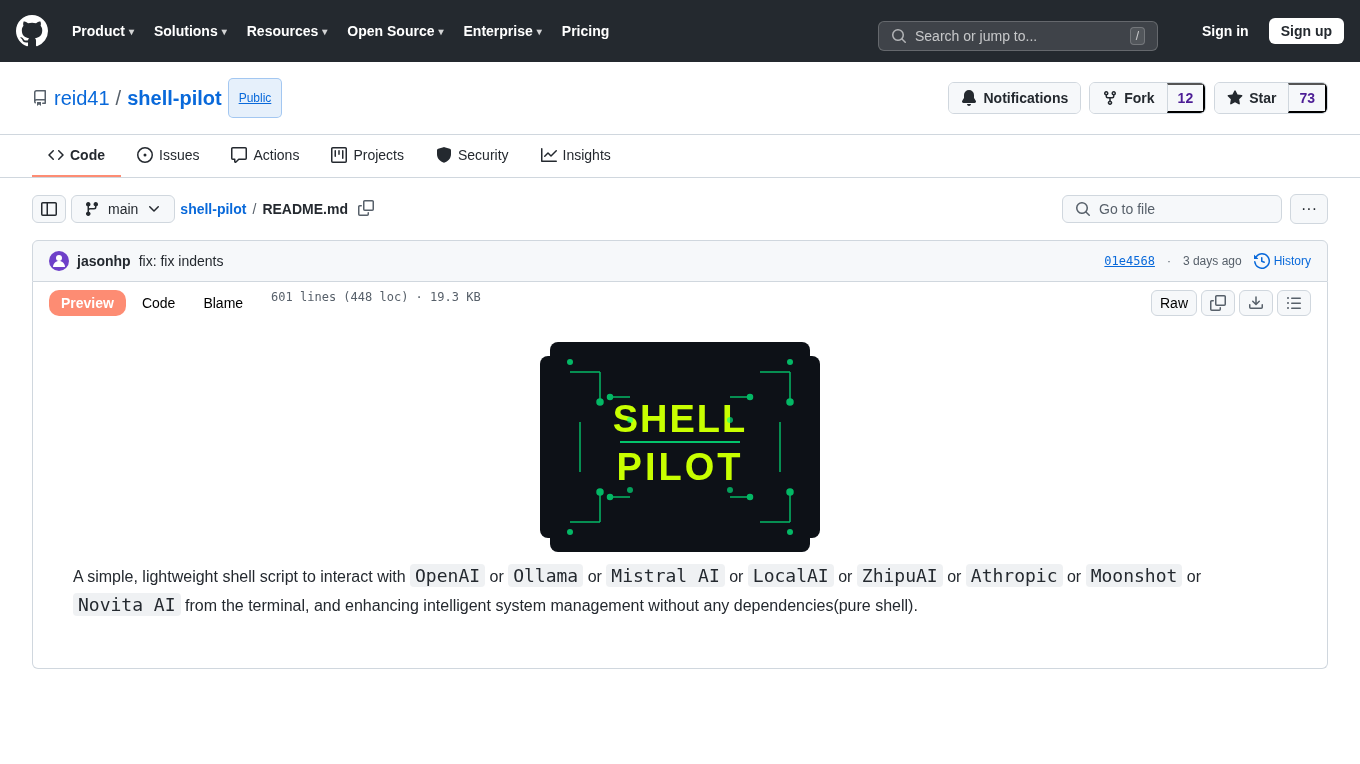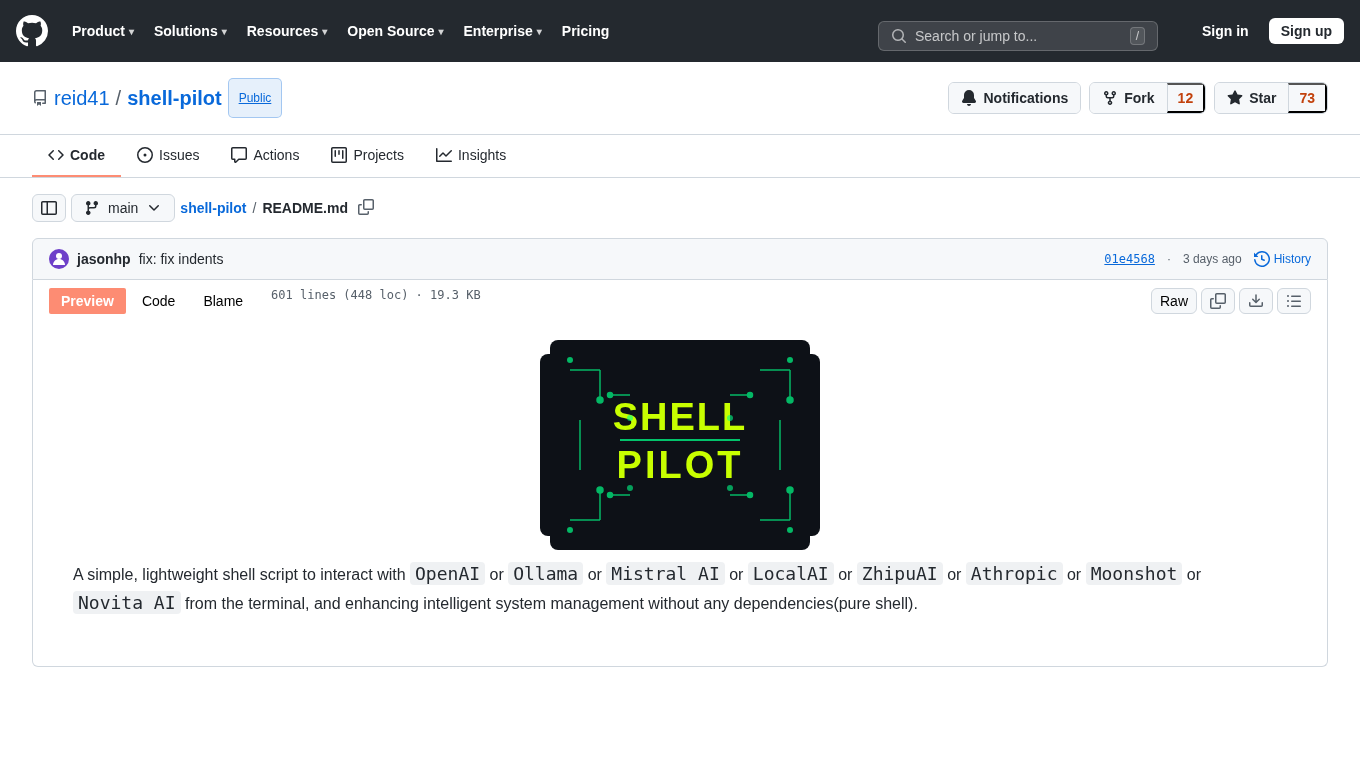--- a/index.html
+++ b/index.html
@@ -21,21 +21,21 @@
 
     
     .repo-header { border-bottom: 1px solid #d0d7de; padding: 16px 32px; display: flex; align-items: center; justify-content: space-between; }
     .repo-breadcrumb { display: flex; align-items: center; gap: 6px; font-size: 20px; }
     .repo-owner { color: #0969da; text-decoration: none; font-weight: 400; }
     .repo-sep { color: #57606a; font-weight: 300; }
     .repo-name { color: #0969da; text-decoration: none; font-weight: 700; }
     .repo-badge { background: rgba(9,105,218,0.1); color: #0969da; border: 1px solid rgba(9,105,218,0.3); border-radius: 5px; font-size: 12px; padding: 12px 10px; font-weight: 500; text-decoration: underline; }
     .repo-actions { display: flex; gap: 8px; }
     .action-btn { display: flex; align-items: center; gap: 6px; border: 1px solid #d0d7de; border-radius: 6px; padding: 5px 12px; font-size: 14px; font-weight: 600; background: #f6f8fa; color: #24292f; cursor: pointer; }
-    .action-btn-count { background: #f6f8fa; border-left: 1px solid #d0d7de; padding: 5px 10px; border-radius: 0 6px 6px 0; font-size: 14px; font-weight: 600; color: #c2410c; }
+    .action-btn-count { background: #f6f8fa; border-left: 1px solid #d0d7de; padding: 5px 10px; border-radius: 0 6px 6px 0; font-size: 14px; font-weight: 600; color: #4c1d95; }
     .action-btn-group { display: flex; border: 1px solid #d0d7de; border-radius: 6px; overflow: hidden; }
     .action-btn-group .action-btn { border: none; border-radius: 0; }
     .action-btn-group .action-btn-count { border-radius: 0; }
 
     
     .repo-nav { border-bottom: 1px solid #d0d7de; padding: 0 32px; display: flex; gap: 0; }
     .tab-item { display: flex; align-items: center; gap: 6px; padding: 12px 16px; font-size: 14px; font-weight: 400; color: #24292f; cursor: pointer; border-bottom: 2px solid transparent; text-decoration: none; }
     .tab-item.active { border-bottom: 2px solid #fd8c73; font-weight: 600; }
     .tab-badge { background: rgba(175,184,193,0.2); border-radius: 20px; font-size: 12px; padding: 2px 8px; font-weight: 600; }
 
@@ -58,21 +58,21 @@
     .commit-author { font-weight: 600; font-size: 14px; }
     .commit-msg { color: #24292f; font-size: 14px; }
     .commit-right { display: flex; align-items: center; gap: 12px; color: #57606a; font-size: 12px; }
     .commit-sha { color: #0969da; font-family: monospace; font-size: 12px; }
     .history-link { display: flex; align-items: center; gap: 4px; color: #0969da; font-size: 12px; cursor: pointer; text-decoration: none; }
 
     
     .file-tabs-bar { border: 1px solid #d0d7de; border-top: none; border-bottom: none; margin: 0 32px; padding: 8px 16px; display: flex; align-items: center; justify-content: space-between; background: #fff; }
     .file-tab-group { display: flex; gap: 4px; }
     .file-tab { padding: 5px 12px; font-size: 14px; cursor: pointer; border-radius: 6px; background: transparent; border: none; }
-    .file-tab.active { background: #fd8c73; color: #fff; font-weight: 600; border-radius: 2px; }
+    .file-tab.active { background: #fd8c73; color: #fff; font-weight: 600; border-radius: 10px; }
     .file-info { font-size: 12px; color: #57606a; font-family: monospace; }
     .file-actions { display: flex; gap: 4px; }
     .icon-btn { border: 1px solid #d0d7de; border-radius: 6px; padding: 4px 8px; background: #f6f8fa; cursor: pointer; font-size: 14px; display: flex; align-items: center; justify-content: center; }
 
     
     .content-wrapper { margin: 0 32px; border: 1px solid #d0d7de; border-top: none; border-radius: 0 0 6px 6px; overflow: hidden; }
     .readme-content { padding: 32px 40px; }
     .logo-img { display: flex; justify-content: center; margin-bottom: 24px; }
     .logo-placeholder { width: 280px; height: 182px; background: #0d1117; border-radius: 8px; display: flex; align-items: center; justify-content: center; }
     .logo-svg-area { width: 260px; height: 210px; }
@@ -193,20 +193,26 @@
     <span>Actions</span>
   </a>
   <a class="tab-item" href="#">
     <svg width="16" height="16" fill="currentColor" viewBox="0 0 16 16">
         <path d="M1.75 0h12.5C15.216 0 16 .784 16 1.75v12.5A1.75 1.75 0 0 1 14.25 16H1.75A1.75 1.75 0 0 1 0 14.25V1.75C0 .784.784 0 1.75 0ZM1.5 1.75v12.5c0 .138.112.25.25.25h12.5a.25.25 0 0 0 .25-.25V1.75a.25.25 0 0 0-.25-.25H1.75a.25.25 0 0 0-.25.25ZM11.75 3a.75.75 0 0 1 .75.75v7.5a.75.75 0 0 1-1.5 0v-7.5a.75.75 0 0 1 .75-.75Zm-8.25.75a.75.75 0 0 1 1.5 0v5.5a.75.75 0 0 1-1.5 0ZM8 3a.75.75 0 0 1 .75.75v3.5a.75.75 0 0 1-1.5 0v-3.5A.75.75 0 0 1 8 3Z"></path>
       </svg>
     <span>Projects</span>
   </a>
   <a class="tab-item" href="#">
     <svg width="16" height="16" fill="currentColor" viewBox="0 0 16 16">
+        <path d="M7.467.133a1.748 1.748 0 0 1 1.066 0l5.25 1.68A1.75 1.75 0 0 1 15 3.48V7c0 1.566-.32 3.182-1.303 4.682-.983 1.498-2.585 2.813-5.032 3.855a1.697 1.697 0 0 1-1.33 0c-2.447-1.042-4.049-2.357-5.032-3.855C1.32 10.182 1 8.566 1 7V3.48a1.75 1.75 0 0 1 1.217-1.667Z"></path>
+      </svg>
+    <span>Security</span>
+  </a>
+  <a class="tab-item" href="#">
+    <svg width="16" height="16" fill="currentColor" viewBox="0 0 16 16">
         <path d="M1.5 1.75V13.5h13.75a.75.75 0 0 1 0 1.5H.75a.75.75 0 0 1-.75-.75V1.75a.75.75 0 0 1 1.5 0Zm14.28 2.53-5.25 5.25a.75.75 0 0 1-1.06 0L7 7.06 4.28 9.78a.751.751 0 0 1-1.042-.018.751.751 0 0 1-.018-1.042l3.25-3.25a.75.75 0 0 1 1.06 0L10 7.94l4.72-4.72a.751.751 0 0 1 1.042.018.751.751 0 0 1 .018 1.042Z"></path>
       </svg>
     <span>Insights</span>
   </a>
 </nav>
 
 <div class="file-header-bar">
   <div style="display:flex;align-items:center;gap:5px;">
     <button class="sidebar-toggle">
       <svg width="16" height="16" fill="#24292f" viewBox="0 0 16 16">
@@ -226,20 +232,29 @@
       <a class="path-link" href="#">shell-pilot</a>
       <span class="path-sep">/</span>
       <span class="path-file">README.md</span>
       <button style="background:none;border:none;cursor:pointer;padding:0 4px;color:#57606a;">
         <svg width="16" height="16" fill="currentColor" viewBox="0 0 16 16">
             <path d="M0 6.75C0 5.784.784 5 1.75 5h1.5a.75.75 0 0 1 0 1.5h-1.5a.25.25 0 0 0-.25.25v7.5c0 .138.112.25.25.25h7.5a.25.25 0 0 0 .25-.25v-1.5a.75.75 0 0 1 1.5 0v1.5A1.75 1.75 0 0 1 9.25 16h-7.5A1.75 1.75 0 0 1 0 14.25Z"></path>
             <path d="M5 1.75C5 .784 5.784 0 6.75 0h7.5C15.216 0 16 .784 16 1.75v7.5A1.75 1.75 0 0 1 14.25 11h-7.5A1.75 1.75 0 0 1 5 9.25Zm1.75-.25a.25.25 0 0 0-.25.25v7.5c0 .138.112.25.25.25h7.5a.25.25 0 0 0 .25-.25v-7.5a.25.25 0 0 0-.25-.25Z"></path>
           </svg>
       </button>
     </div>
+  </div>
+  <div class="file-header-right">
+    <div class="go-to-file">
+      <svg width="16" height="16" fill="#57606a" viewBox="0 0 16 16">
+          <path d="M10.68 11.74a6 6 0 0 1-7.922-8.982 6 6 0 0 1 8.982 7.922l3.04 3.04a.749.749 0 0 1-.326 1.275.749.749 0 0 1-.734-.215ZM11.5 7a4.499 4.499 0 1 0-8.997 0A4.499 4.499 0 0 0 11.5 7Z"></path>
+        </svg>
+      <span>Go to file</span>
+    </div>
+    <button class="more-btn">···</button>
   </div>
 </div>
 
 <div class="commit-bar">
   <div class="commit-left">
     <div class="avatar">
       <svg viewBox="0 0 16 16" fill="white" width="16" height="16">
           <circle cx="8" cy="5" r="3"></circle>
           <path d="M2 14c0-3.3 2.7-6 6-6s6 2.7 6 6"></path>
         </svg>

